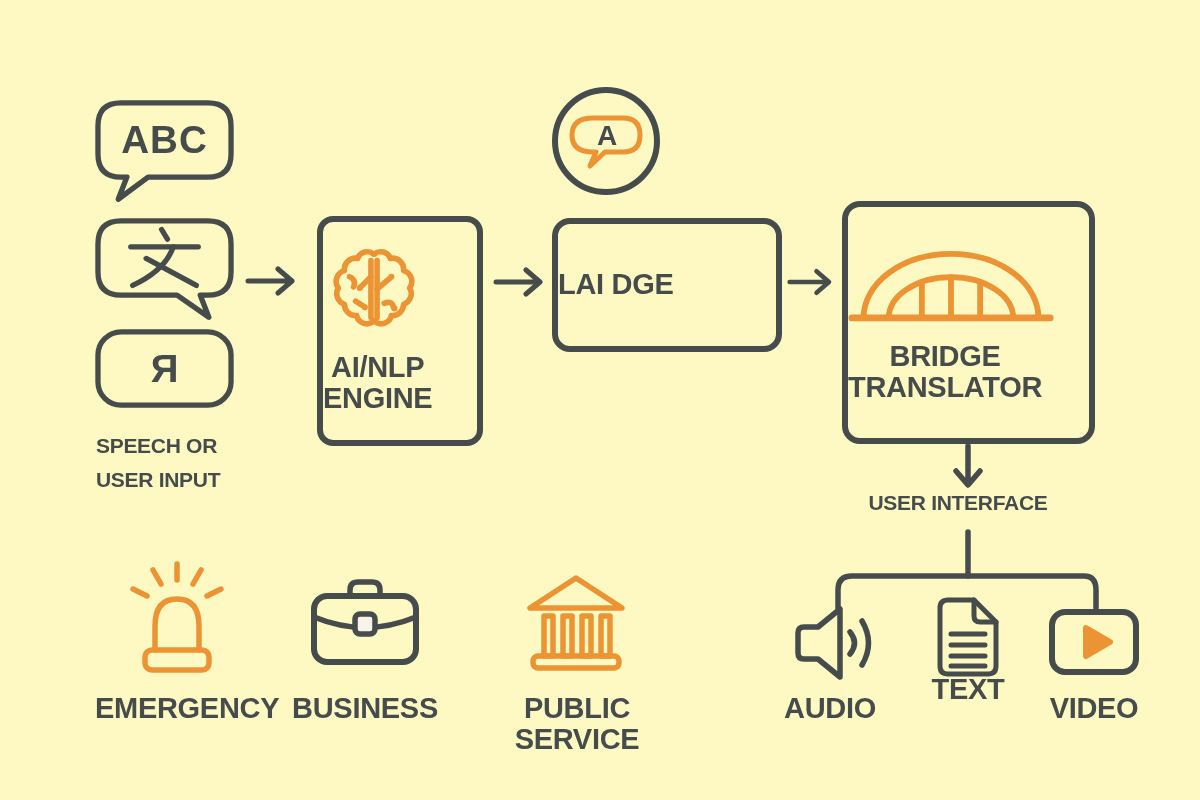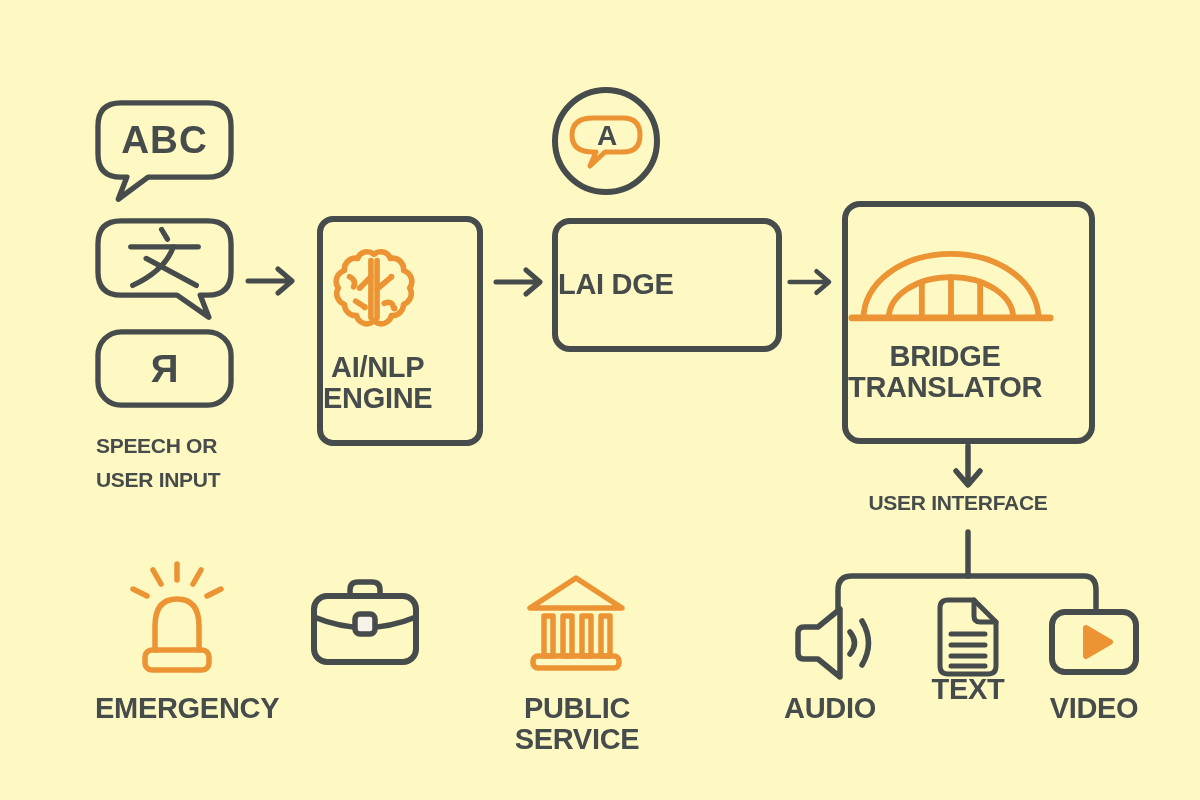--- a/index.html
+++ b/index.html
@@ -189,15 +189,16 @@
       <path d="M56 6 L10 36 H102 Z"></path>
       <rect x="24" y="44" width="9" height="40"></rect>
       <rect x="43" y="44" width="9" height="40"></rect>
       <rect x="62" y="44" width="9" height="40"></rect>
       <rect x="81" y="44" width="9" height="40"></rect>
       <rect x="13" y="84" width="86" height="12" rx="5"></rect>
     </g>
   </svg>
 
   <div class="abs hlabel smallcap" style="left:95px;top:693px;width:170px;">EMERGENCY</div>
+  <div class="abs hlabel smallcap" style="left:290px;top:693px;width:150px;">BUSINESS</div>
   <div class="abs hlabel smallcap" style="left:467px;top:693px;width:220px;">PUBLIC SERVICE</div>
 
 </div>
 
 </body></html>

